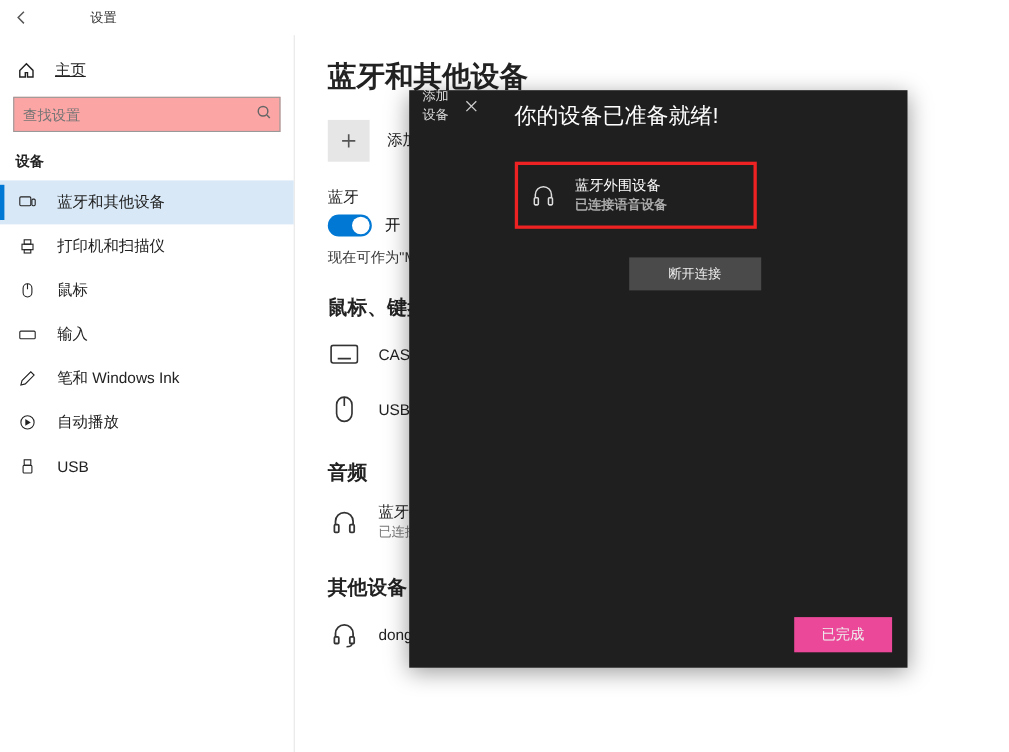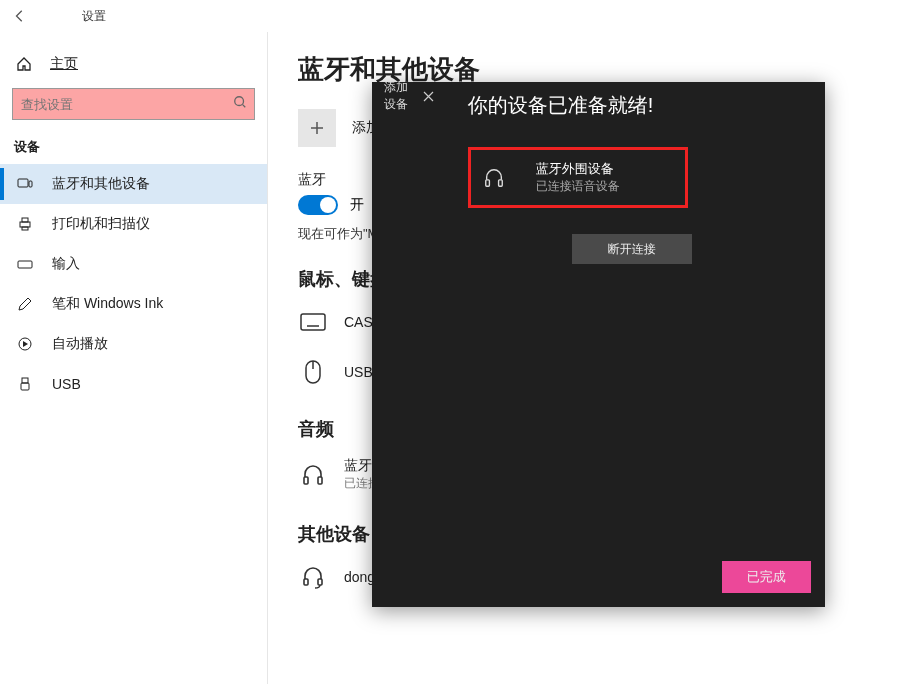--- a/index.html
+++ b/index.html
@@ -44,23 +44,23 @@
   .dev-title { font-size:14px;color:#222; }
   .dev-sub { font-size:12px;color:#777; }
 
   
   .dialog { position:absolute; left:372px; top:82px; width:453px; height:525px; background:#1f1f1f;color:#e6e6e6; box-shadow:0 4px 20px rgba(0,0,0,.4); display:flex;flex-direction:row; }
   .dialog-title { display:flex;justify-content:space-between;align-items:center;padding:0 12px;height:28px;font-size:12px;color:#ddd; }
   .dialog-close { width:24px;height:24px;display:flex;align-items:center;justify-content:center;cursor:pointer;color:#ccc; }
   .dialog-body { flex:1; padding: 6px 18px; position:relative; }
   .dialog-head { font-size:20px;font-weight:400;color:#fff;margin-top:4px;margin-bottom:28px; }
 
-  .found-item { border:3px solid #e22; padding:10px 12px; display:flex;gap:31px;align-items:center; width:220px; }
+  .found-item { border:3px solid #e22; padding:10px 12px; display:flex;gap:18px;align-items:center; width:220px; }
   .found-item .title { font-size:13px;color:#fff; }
-  .found-item .sub { font-size:12px;color:#aaa; }
+  .found-item .sub { font-size:12px;color:#aaa;font-weight:bold; }
 
   .disconnect { position:absolute; right:14px; top:152px; width:120px;height:30px;background:#4a4a4a;color:#eee;font-size:12px;display:flex;align-items:center;justify-content:center;cursor:pointer; }
 
   .done { align-self:flex-end; margin:0 14px 14px 16px; width:120px;height:32px;background:#ec4899;color:#eee;font-size:13px;display:flex;align-items:center;justify-content:center;cursor:pointer; }
 
   svg { display:block; }
 </style>
 </head>
 <body>
 
@@ -111,20 +111,29 @@
             <rect x="3" y="6" width="10" height="5" fill="none" stroke="#222"></rect>
             <rect x="5" y="2" width="6" height="4" fill="none" stroke="#222"></rect>
             <rect x="5" y="11" width="6" height="3" fill="none" stroke="#222"></rect>
           </svg>
         </span>
       <span>打印机和扫描仪</span>
     </div>
     <div class="nav-item">
       <span class="icon">
           <svg width="16" height="16" viewBox="0 0 16 16">
+            <rect x="4" y="2" width="8" height="12" rx="4" fill="none" stroke="#222"></rect>
+            <line x1="8" y1="2" x2="8" y2="7" stroke="#222"></line>
+          </svg>
+        </span>
+      <span>鼠标</span>
+    </div>
+    <div class="nav-item">
+      <span class="icon">
+          <svg width="16" height="16" viewBox="0 0 16 16">
             <rect x="1" y="5" width="14" height="7" rx="1" fill="none" stroke="#222"></rect>
             <line x1="3" y1="8" x2="3" y2="8" stroke="#222" stroke-width="2"></line>
             <line x1="6" y1="8" x2="6" y2="8" stroke="#222" stroke-width="2"></line>
             <line x1="9" y1="8" x2="9" y2="8" stroke="#222" stroke-width="2"></line>
           </svg>
         </span>
       <span>输入</span>
     </div>
     <div class="nav-item">
       <span class="icon">

